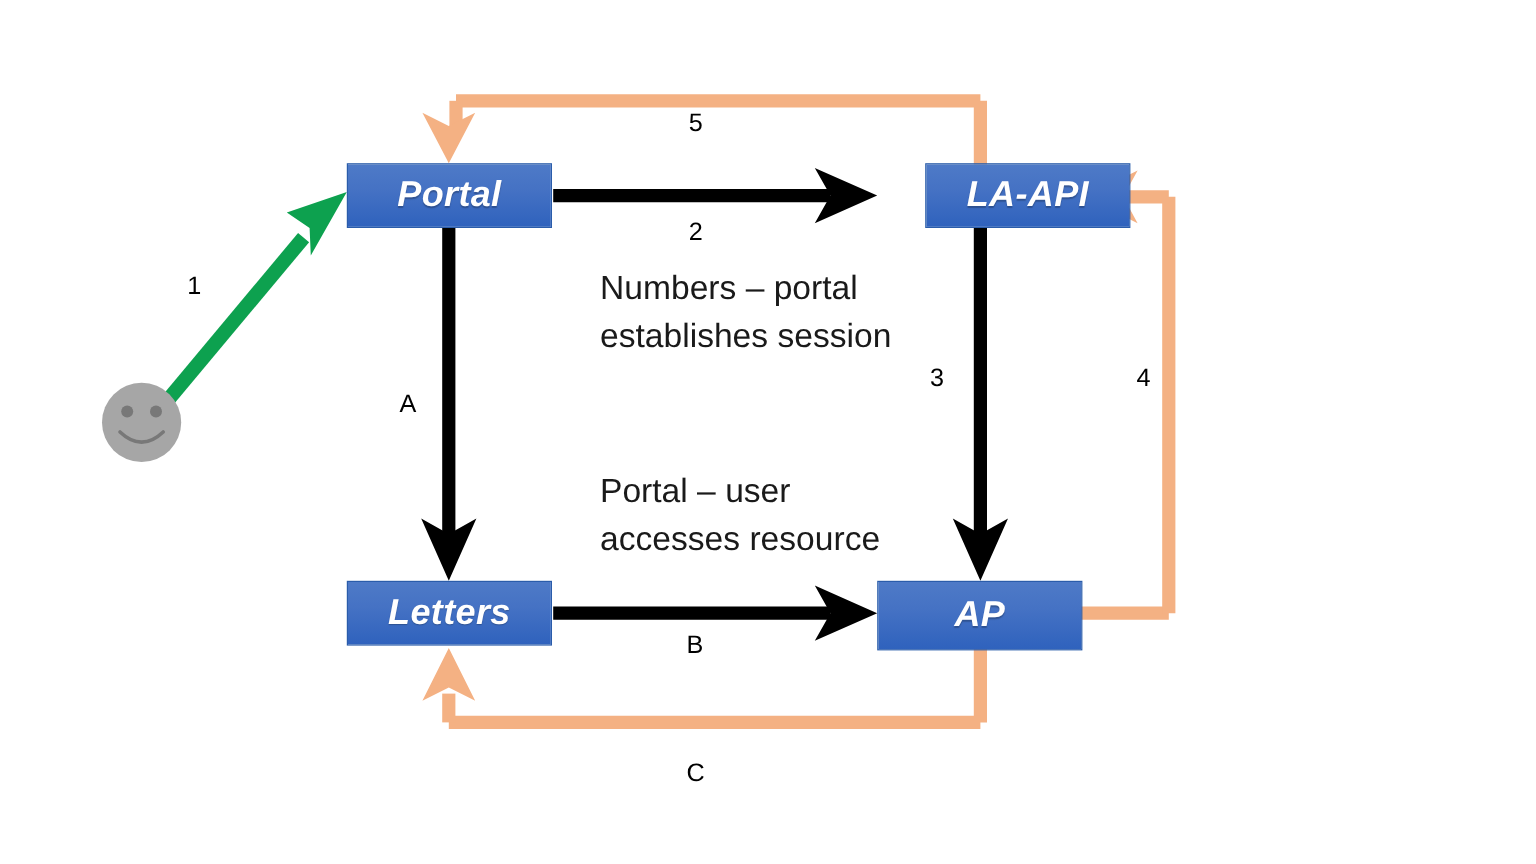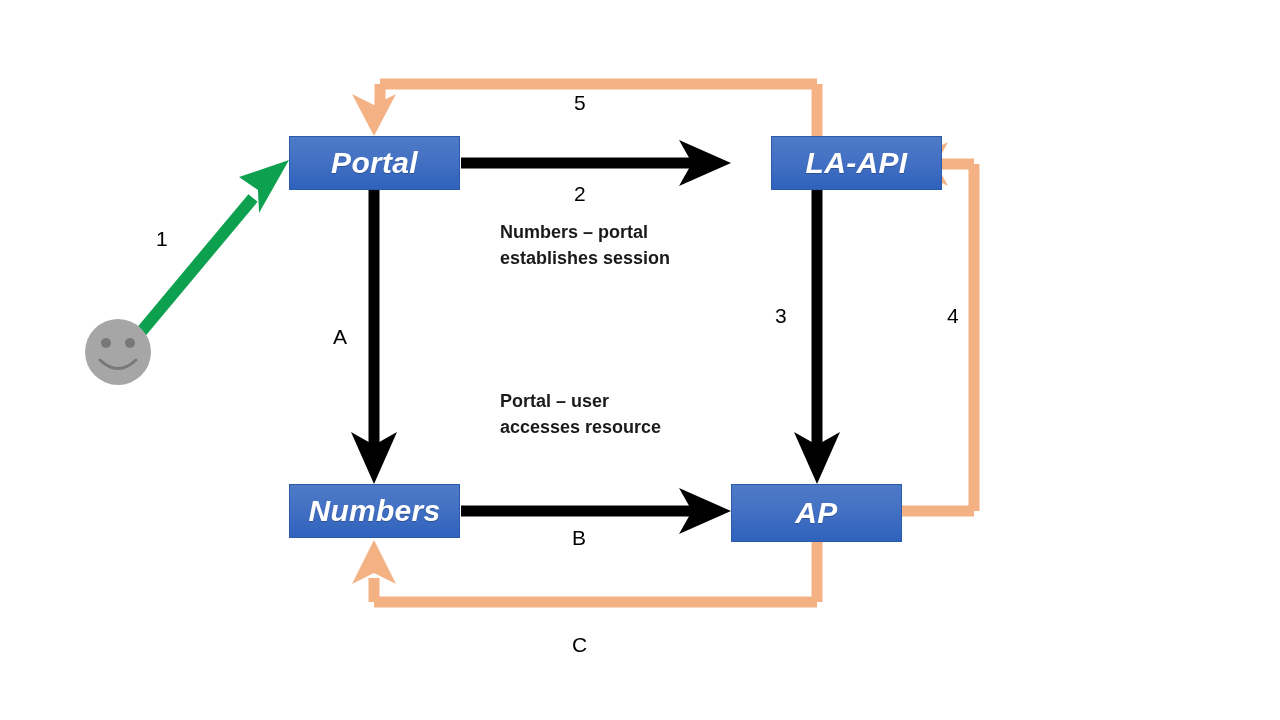--- a/index.html
+++ b/index.html
@@ -51,26 +51,25 @@
   }
   .edge-label {
     position: absolute;
     font-size: 21px;
     color: #000000;
     font-family: "Liberation Sans", sans-serif;
     white-space: nowrap;
   }
   .note-block {
     position: absolute;
-    font-size: 18px;
+    font-size: 28px;
     color: #1a1a1a;
     line-height: 1.42;
     font-family: "Liberation Sans", sans-serif;
     white-space: pre-line;
-    font-weight: bold;
   }
 </style>
 </head>
 <body>
 
 <div id="diagram-canvas">
 
   <svg class="layer" viewBox="0 0 1280 720">
 
     <g>
@@ -132,21 +131,21 @@
 
   <div class="node-box" style="left:289px; top:136px; width:171px; height:54px;">
     <span class="node-label">Portal</span>
   </div>
 
   <div class="node-box" style="left:731px; top:136px; width:171px; height:54px;margin-left:40px;">
     <span class="node-label">LA-API</span>
   </div>
 
   <div class="node-box" style="left:289px; top:484px; width:171px; height:54px;">
-    <span class="node-label">Numbers</span>
+    <span class="node-label">Letters</span>
   </div>
 
   <div class="node-box" style="left:731px; top:484px; width:171px; height:58px;">
     <span class="node-label">AP</span>
   </div>
 
   <div class="edge-label" style="left:156px; top:227px;">1</div>
   <div class="edge-label" style="left:574px; top:182px;">2</div>
   <div class="edge-label" style="left:775px; top:304px;">3</div>
   <div class="edge-label" style="left:947px; top:304px;">4</div>

